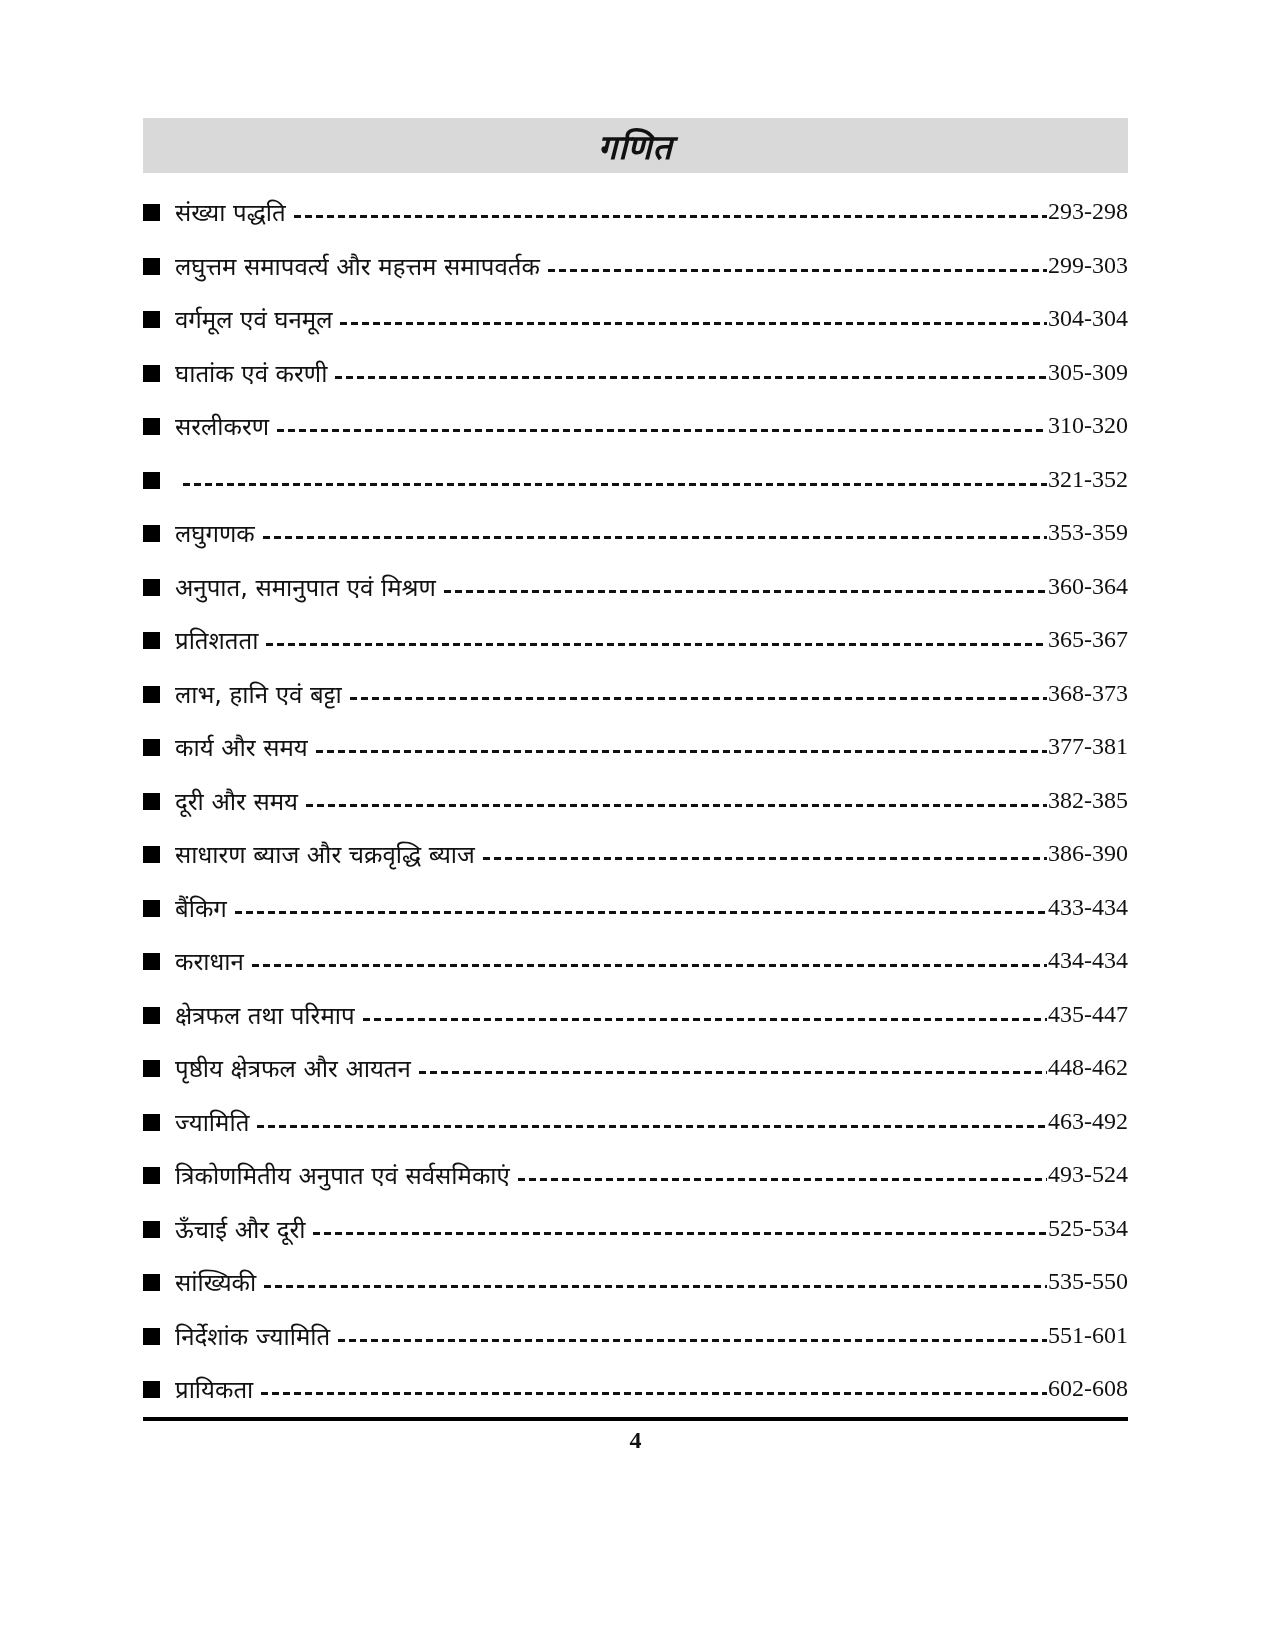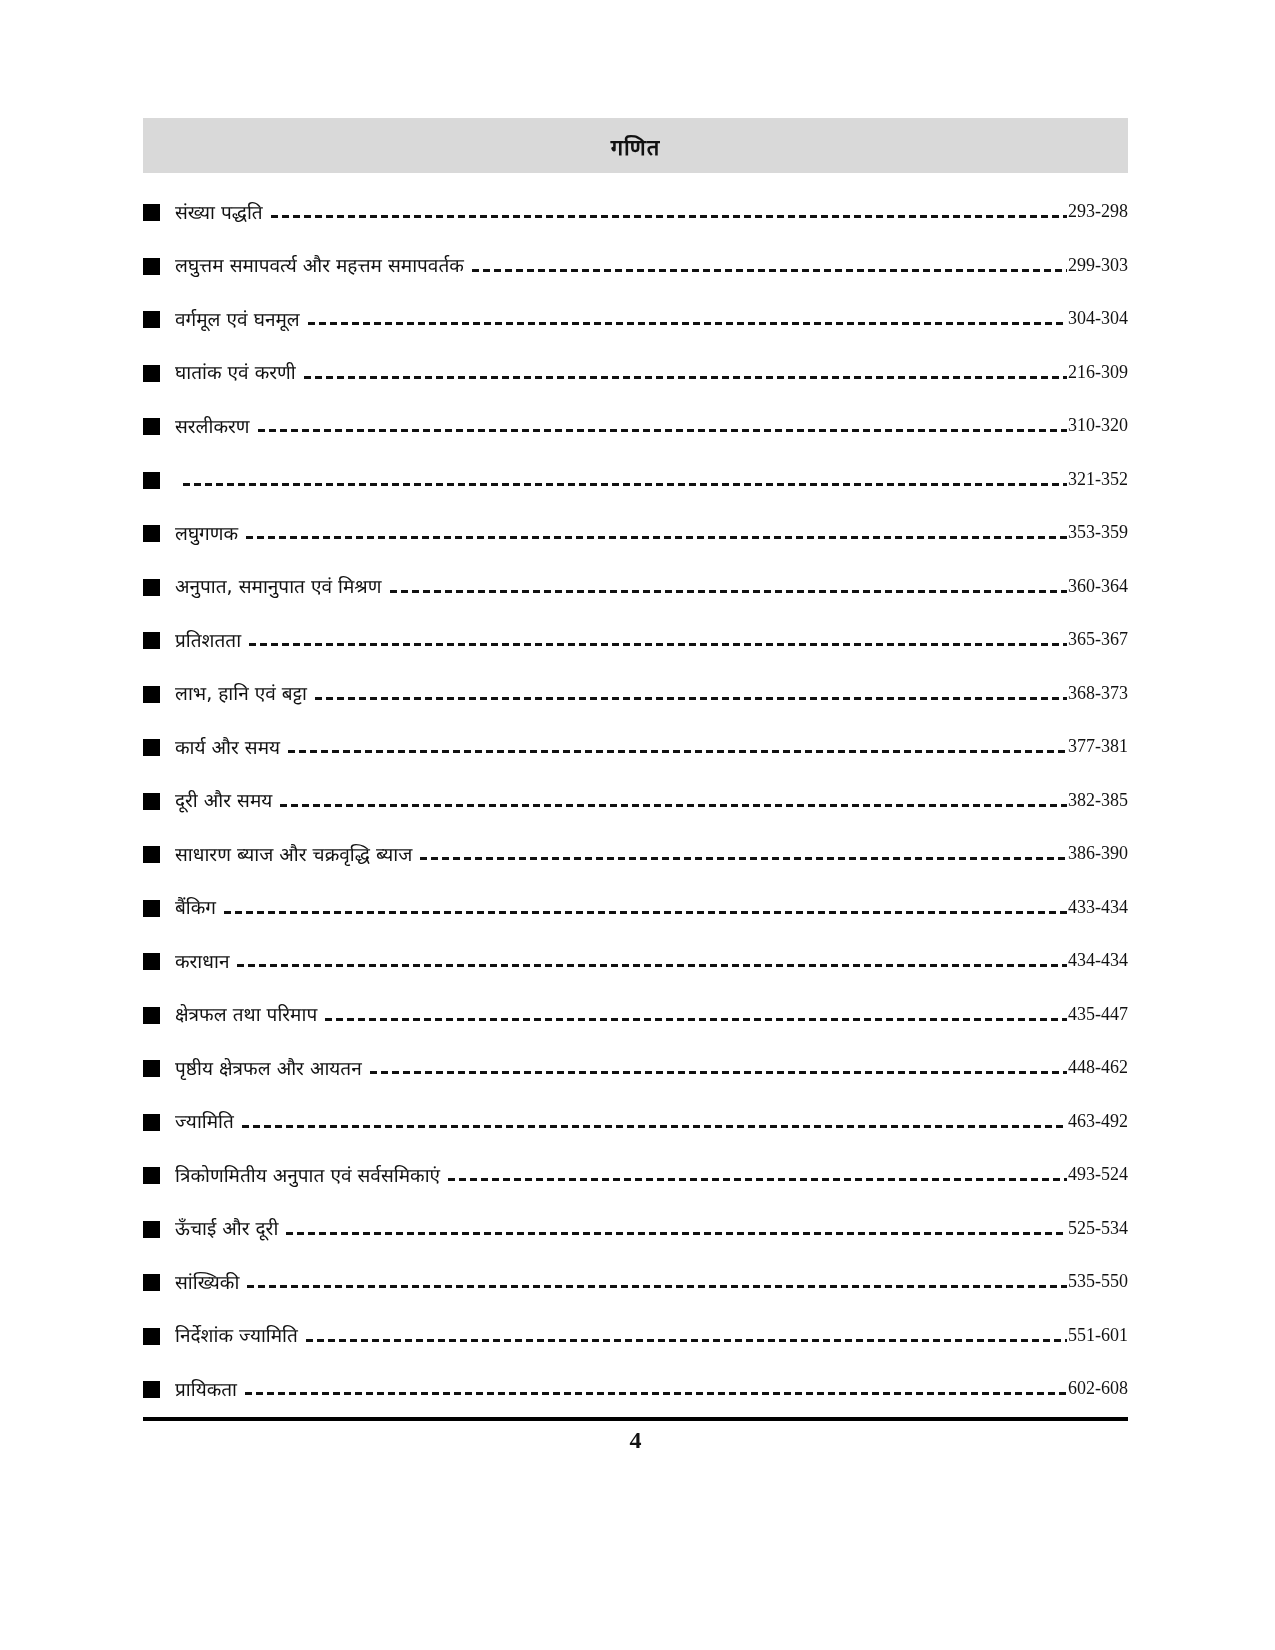--- a/index.html
+++ b/index.html
@@ -23,59 +23,60 @@
   }
   .banner {
     width: 100%;
     height: 55px;
     background: #d9d9d9;
     display: flex;
     align-items: center;
     justify-content: center;
   }
   .banner-title {
-    font-size: 22px;
+    font-size: 34px;
     font-weight: bold;
     letter-spacing: 1px;
+    font-style: italic;
   }
   .toc {
     margin-top: 12px;
   }
   .row {
     display: flex;
     align-items: center;
     height: 53.5px;
   }
   .bullet {
     flex: 0 0 auto;
     width: 17px;
     height: 17px;
     background: #000000;
     margin-right: 15px;
     margin-top: 2px;
   }
   .label {
     flex: 0 0 auto;
-    font-size: 19px;
+    font-size: 24px;
     font-weight: 500;
     white-space: nowrap;
   }
   .leader {
     flex: 1 1 auto;
     height: 3px;
     margin-left: 8px;
     margin-right: 1px;
     position: relative;
     top: 5px;
     background: repeating-linear-gradient(to right, #111 0px, #111 7px, transparent 7px, transparent 11px);
   }
   .pages {
     flex: 0 0 auto;
     font-family: "Liberation Serif", "DejaVu Serif", serif;
-    font-size: 18px;
+    font-size: 24px;
     white-space: nowrap;
   }
   .footer-rule {
     width: 100%;
     height: 4px;
     background: #000000;
     margin-top: 1px;
   }
   .page-number {
     width: 100%;
@@ -110,21 +111,21 @@
         <div class="row">
           <span class="bullet"></span>
           <span class="label">वर्गमूल एवं घनमूल</span>
           <span class="leader"></span>
           <span class="pages">304-304</span>
         </div>
         <div class="row">
           <span class="bullet"></span>
           <span class="label">घातांक एवं करणी</span>
           <span class="leader"></span>
-          <span class="pages">216-309</span>
+          <span class="pages">305-309</span>
         </div>
         <div class="row">
           <span class="bullet"></span>
           <span class="label">सरलीकरण</span>
           <span class="leader"></span>
           <span class="pages">310-320</span>
         </div>
         <div class="row">
           <span class="bullet"></span>
           <span class="leader"></span>

